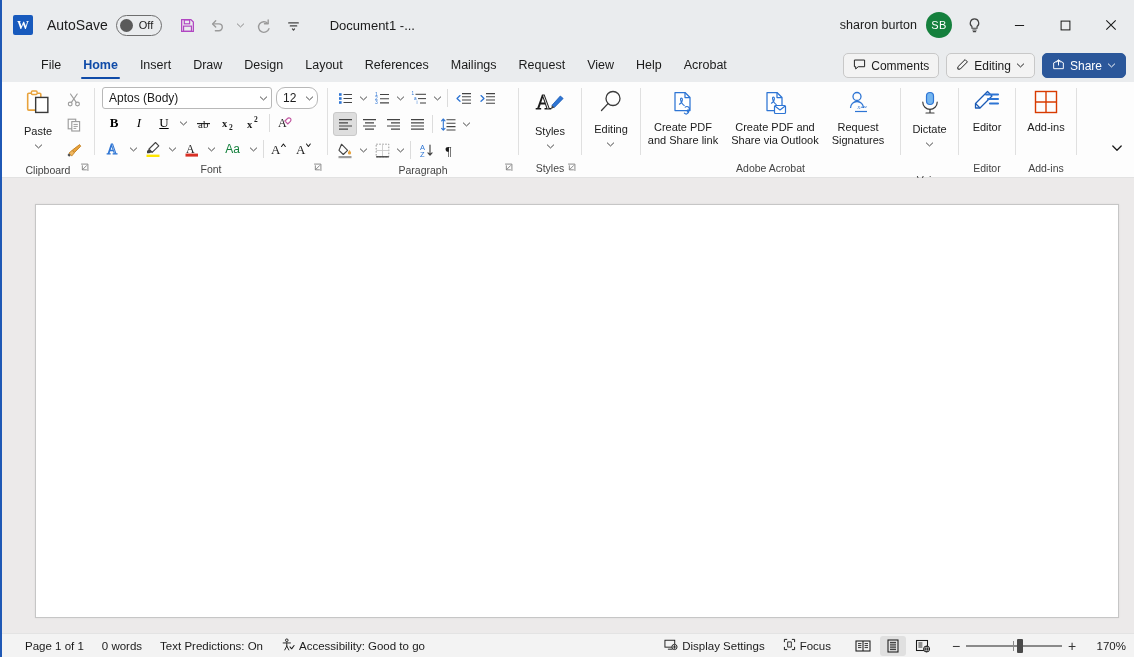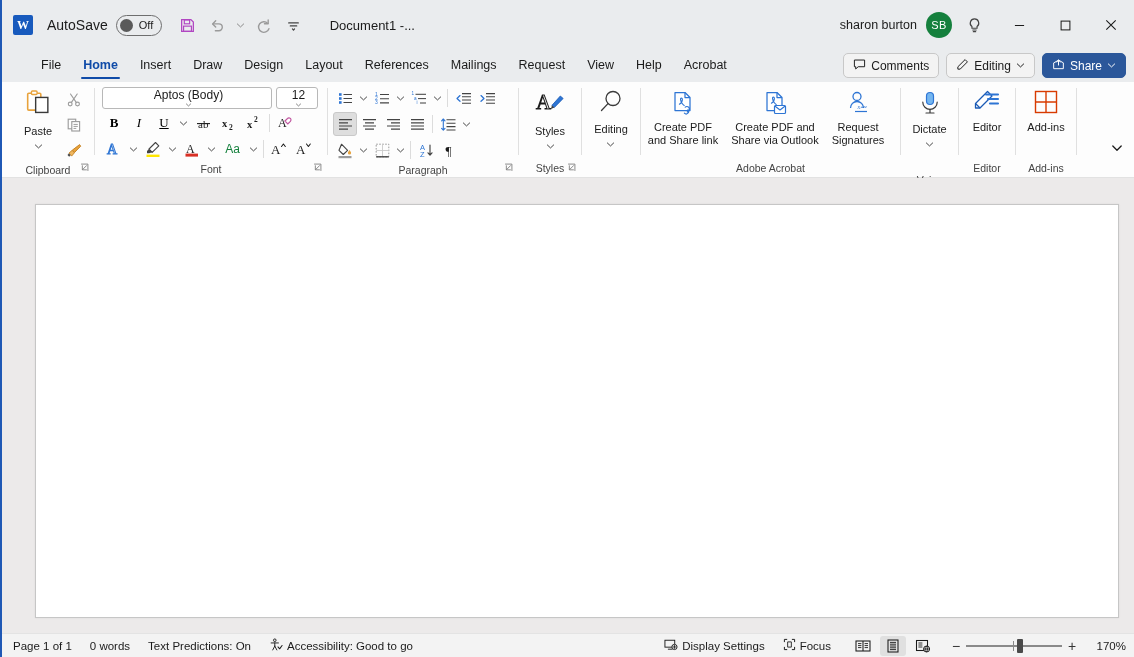--- a/index.html
+++ b/index.html
@@ -135,21 +135,21 @@
     width: 24px; height: 24px; border-radius: 3px;
     display: flex; align-items: center; justify-content: center; cursor: pointer;
   }
   .btn-sm.sel { background: #dedede; border: 1px solid #c9c9c9; }
   .chev-sm { width: 13px; height: 24px; display: flex; align-items: center; justify-content: center; cursor: pointer; }
   .row { display: flex; align-items: center; }
 
   .combo {
     height: 22px; border: 1px solid #b8b8b8; border-radius: 3px; background: #fff;
     display: flex; align-items: center; justify-content: space-between;
-    padding: 0 3px 0 6px; font-size: 12px; color: #1b1b1b; cursor: pointer; flex-direction: column;
+    padding: 0 3px 0 6px; font-size: 12px; color: #1b1b1b; cursor: pointer;
   }
 
   .ribbon-collapse {
     position: absolute; right: 6px; bottom: 18px;
     width: 22px; height: 22px; display: flex; align-items: center; justify-content: center;
     cursor: pointer; border-radius: 3px;
   }
 
   
   .docarea {
@@ -163,21 +163,21 @@
     box-shadow: 0 0 2px rgba(0,0,0,.07);
   }
 
   
   .statusbar {
     height: 24px; flex: 0 0 24px;
     background: #f3f3f3; border-top: 1px solid #e3e3e3;
     display: flex; align-items: center; position: relative;
     font-size: 11.5px; color: #1b1b1b;
   }
-  .sb-left { display: flex; align-items: center; padding-left: 2px; gap: 0; }
+  .sb-left { display: flex; align-items: center; padding-left: 14px; gap: 0; }
   .sb-item {
     display: flex; align-items: center; gap: 4px;
     padding: 0 9px; height: 20px; border-radius: 3px; cursor: pointer; white-space: nowrap;
   }
   .sb-right { position: absolute; right: 8px; display: flex; align-items: center; gap: 0; }
   .view-btn {
     width: 26px; height: 20px; display: flex; align-items: center; justify-content: center;
     border-radius: 3px; cursor: pointer; margin: 0 2px;
   }
   .view-btn.sel { background: #e0e0e0; }
@@ -385,21 +385,21 @@
 
     <div class="rgroup" style="width:232px;">
       <div class="rgroup-body" style="flex-direction:column;padding-left:7px;gap:2px;">
         <div class="row" style="gap:4px;margin-top:1px;">
           <div class="combo" style="width:170px;">
             <span>Aptos (Body)</span>
             <svg width="9" height="9" viewBox="0 0 10 10">
                 <path d="M1.5 3.3 5 6.6l3.5-3.3" fill="none" stroke="#444" stroke-width="1.1" stroke-linecap="round" stroke-linejoin="round"></path>
               </svg>
           </div>
-          <div class="combo" style="width:42px;">
+          <div class="combo" style="width:42px;border-radius:9px;">
             <span>12</span>
             <svg width="9" height="9" viewBox="0 0 10 10">
                 <path d="M1.5 3.3 5 6.6l3.5-3.3" fill="none" stroke="#444" stroke-width="1.1" stroke-linecap="round" stroke-linejoin="round"></path>
               </svg>
           </div>
         </div>
         <div class="row" style="gap:1px;">
           <div class="btn-sm">
               <span style="font-weight:bold;font-size:13px;font-family:'Liberation Serif',serif;">B</span>
             </div>

